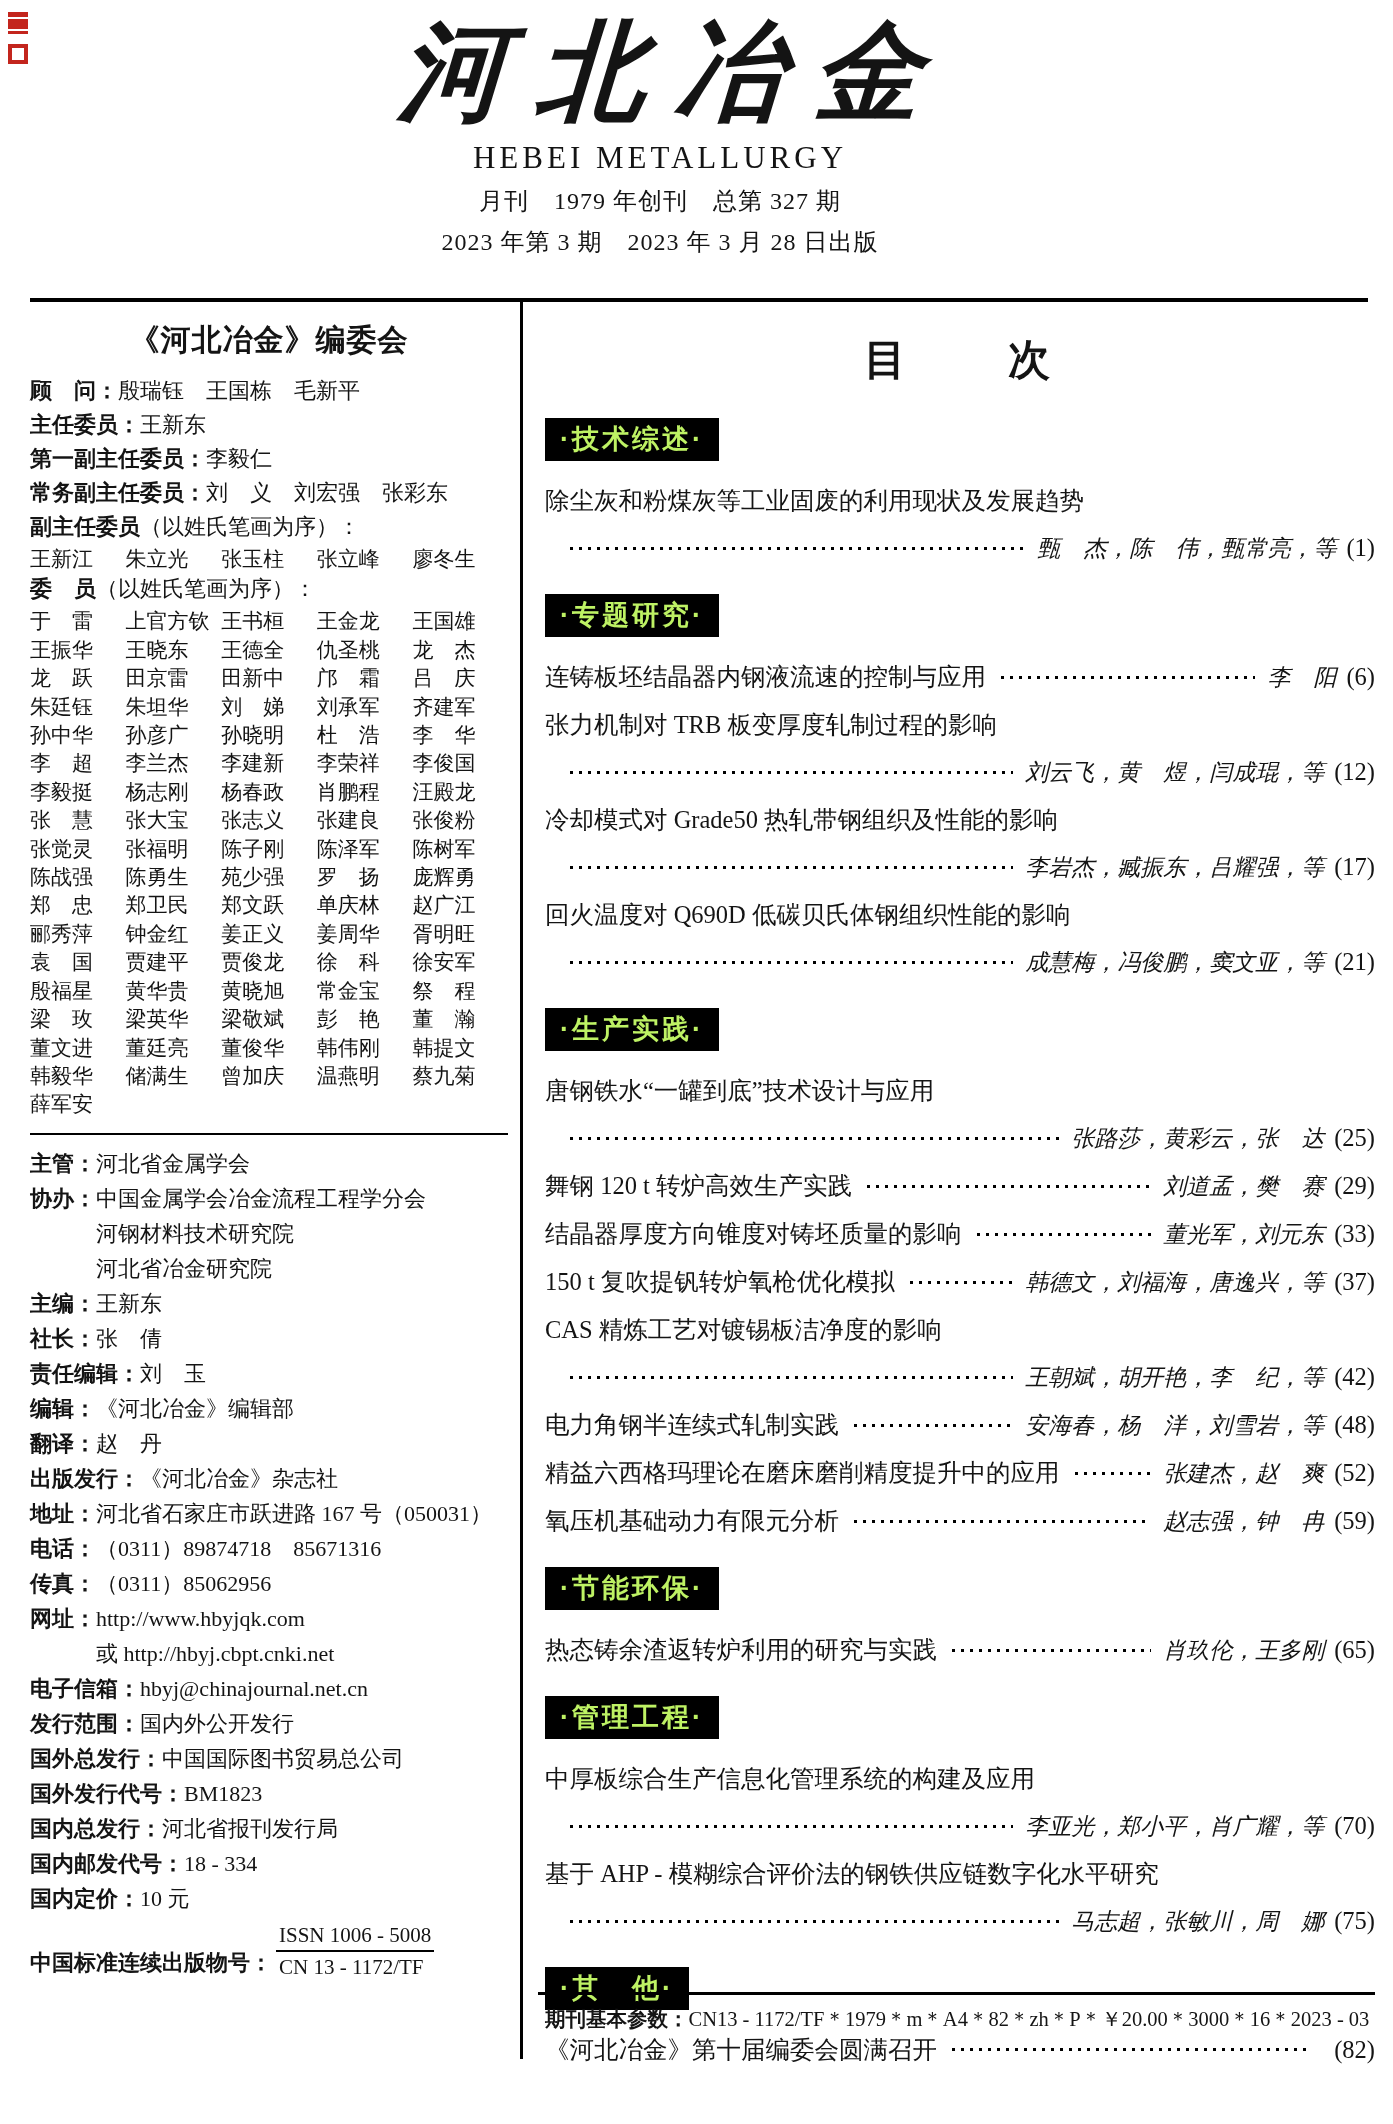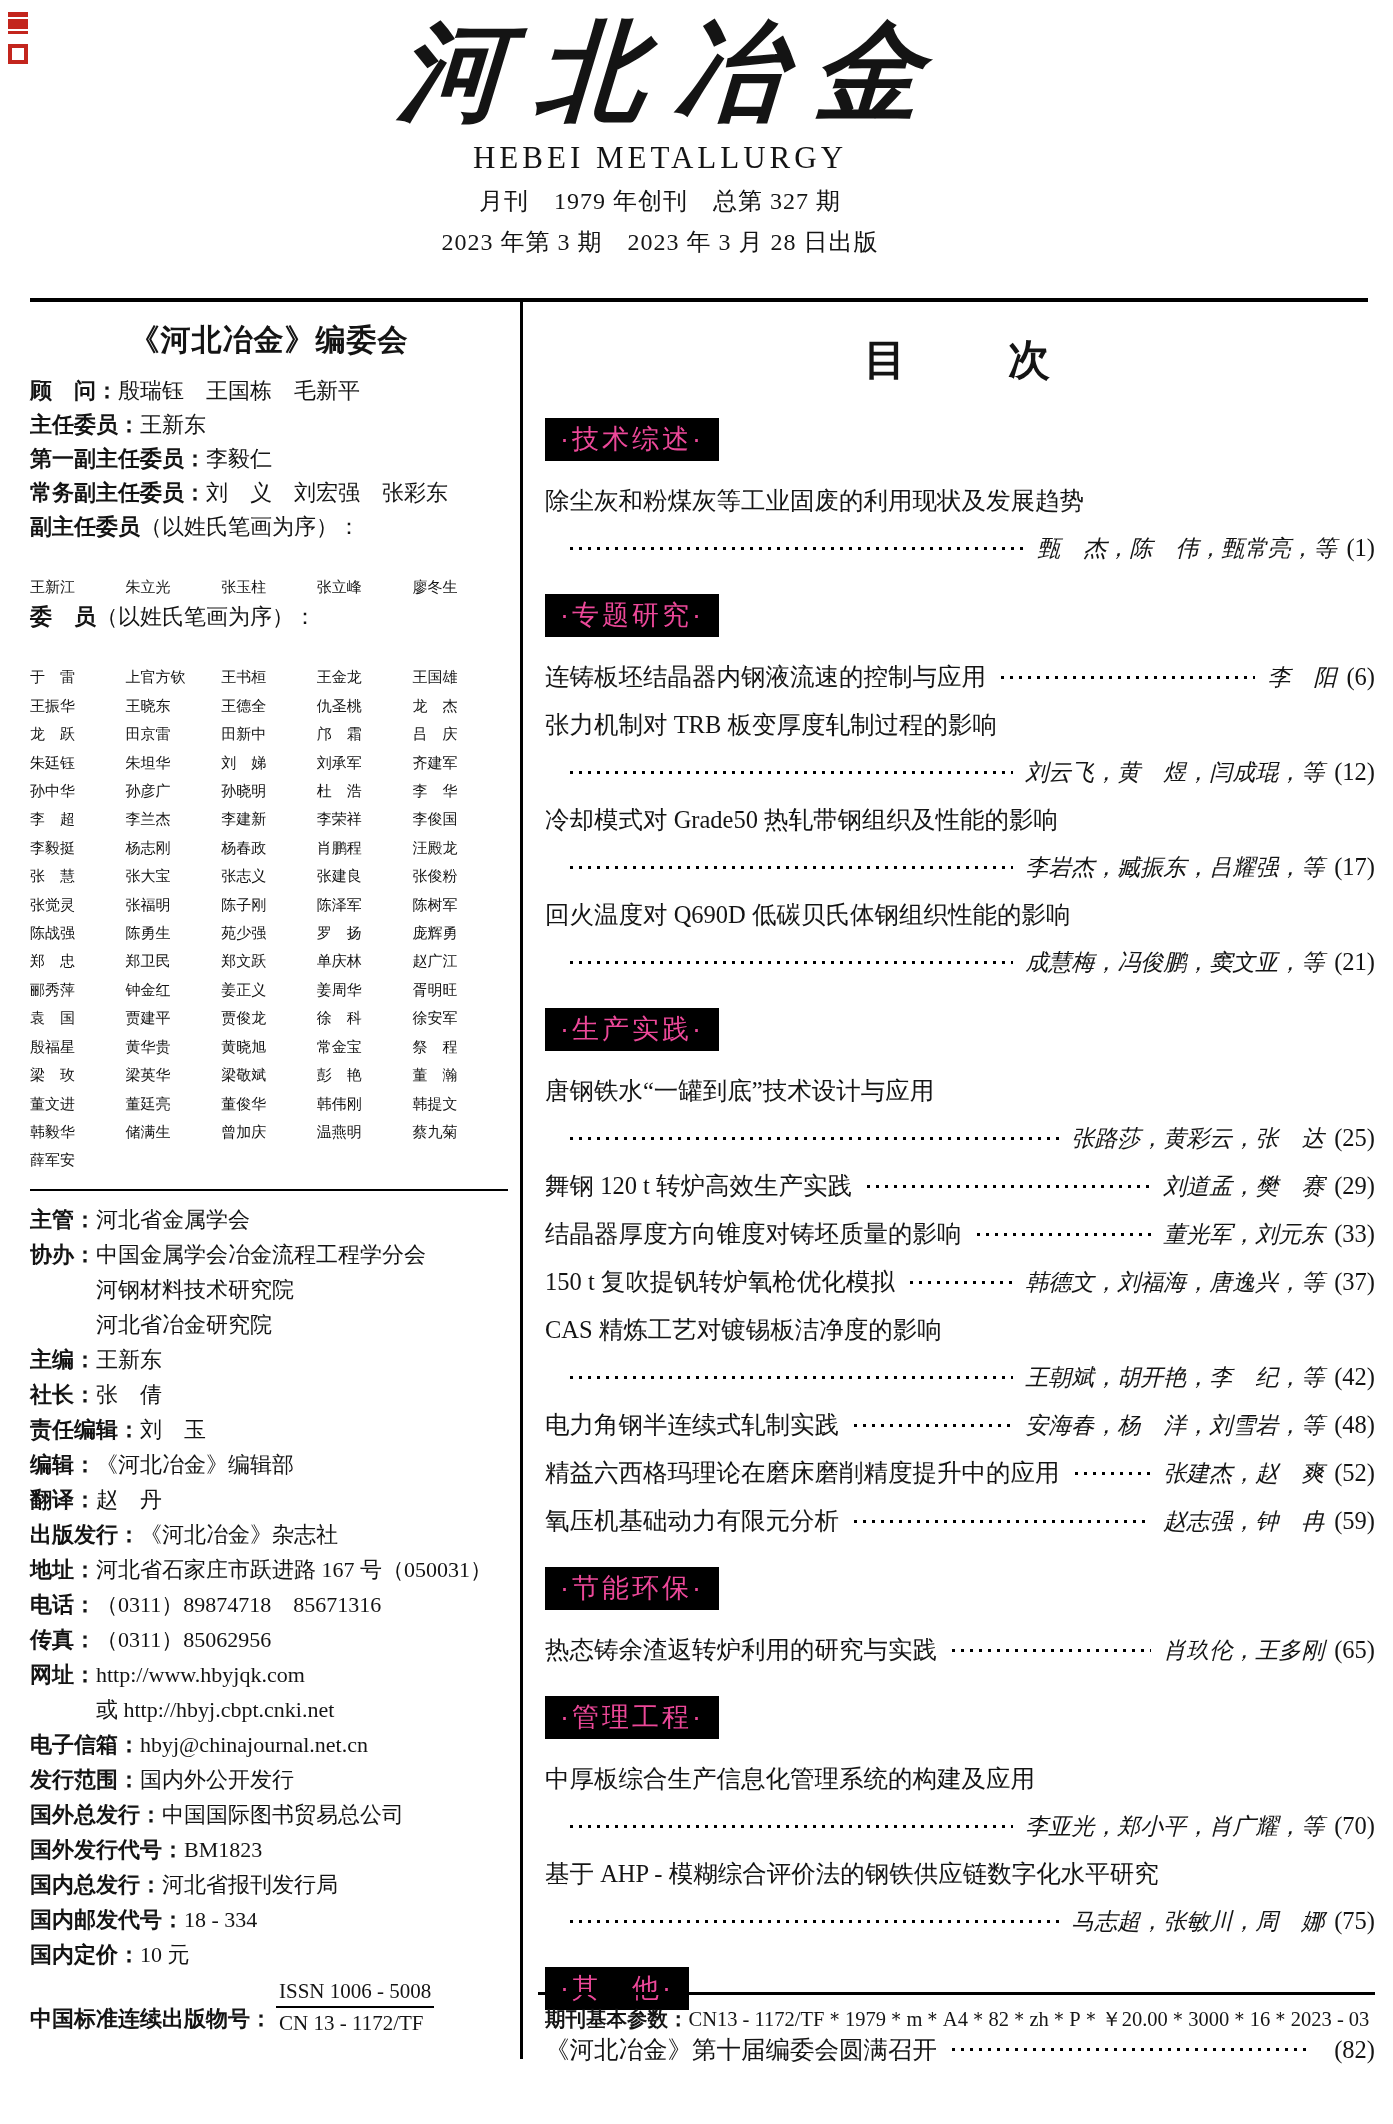--- a/index.html
+++ b/index.html
@@ -22,36 +22,36 @@
   .issue-line{font-size:24px;margin-top:9px;letter-spacing:1px;}
 
   .rule-top{position:absolute;left:30px;top:298px;width:1338px;height:3.5px;background:#000;}
   .divider{position:absolute;left:520px;top:301px;width:2.5px;height:1758px;background:#000;}
 
   
   .left{position:absolute;left:30px;top:320px;width:478px;}
   .board-title{font-size:30px;font-weight:bold;text-align:center;letter-spacing:1px;margin:0 0 14px 0;}
   .info-line{font-size:22px;line-height:32px;}
   .info-line .lbl{font-weight:bold;font-family:Liberation Mono, monospace;}
-  .members{display:grid;grid-template-columns:repeat(5,1fr);font-size:15px;line-height:28.4px;margin-top:28px;}
+  .members{display:grid;grid-template-columns:repeat(5,1fr);font-size:21px;line-height:28.4px;}
   .member{white-space:nowrap;}
   .mid-rule{border:none;border-top:2.5px solid #000;margin:14px 0 12px 0;width:100%;}
   .pub .info-line{line-height:33px;}
   .pub-frac{display:flex;align-items:center;font-size:22px;margin:5px 0 4px 0;}
   .pub-frac .lbl{font-weight:bold;white-space:nowrap;margin-top:24px;}
   .frac{display:inline-block;margin-left:4px;font-size:21px;line-height:26px;}
   .frac .top{display:block;border-bottom:2px solid #000;padding:0 3px 2px 3px;}
   .frac .bot{display:block;padding:2px 3px 0 3px;}
 
   
   .right{position:absolute;left:545px;top:316px;width:830px;}
   .toc-title{text-align:center;font-size:42px;font-weight:bold;letter-spacing:6px;margin:16px 0 30px 0;}
   .toc-block{margin:0;}
   .toc-block.badge{margin:22px 0 16px 0;}
-  .badge-chip{display:inline-block;background:#000;color:#ec4899;font-weight:normal;font-size:27px;
+  .badge-chip{display:inline-block;background:#000;color:#bef264;font-weight:bold;font-size:27px;
               padding:5px 15px 6px 15px;letter-spacing:3px;line-height:32px;}
   .line1,.line2,.line-one{font-size:24.5px;line-height:47px;}
   .line2,.line-one{display:flex;align-items:baseline;}
   .line2{padding-left:10px;}
   .line-one .t{white-space:nowrap;}
   .dots{flex:1 1 auto;min-width:30px;height:7px;margin:0 12px;align-self:center;
         background-image:radial-gradient(circle,#000 1.7px,rgba(0,0,0,0) 2px);
         background-size:9px 7px;background-position:0 50%;background-repeat:repeat-x;}
   .authors{white-space:nowrap;font-style:italic;font-size:23px;}
   .page-no{white-space:nowrap;margin-left:10px;}

